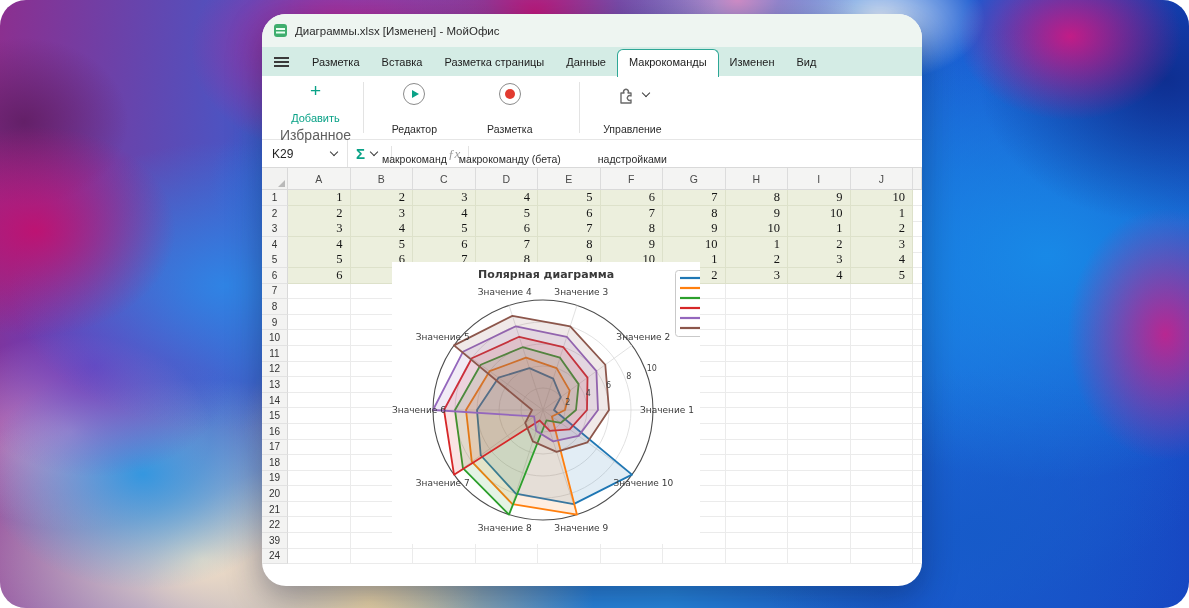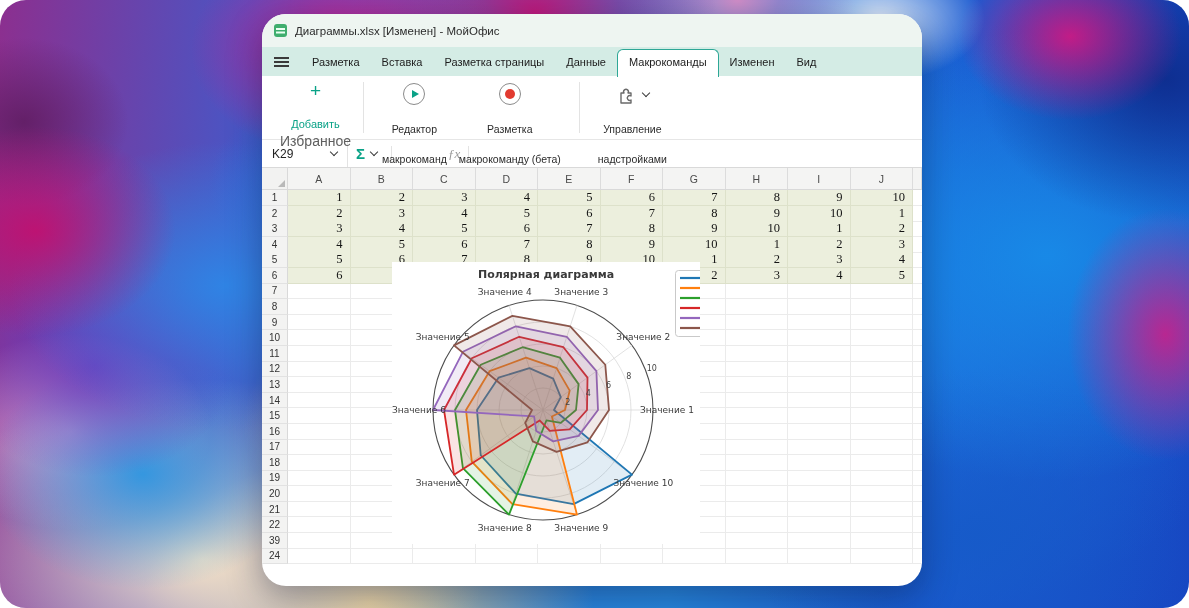--- a/index.html
+++ b/index.html
@@ -45,21 +45,21 @@
   .tab{font-size:11px;color:#1c1c1c;padding:7px 11px 8px;cursor:default;white-space:nowrap;}
   .tab.active{background:#fff;border:1px solid #2ea796;border-bottom:none;border-radius:6px 6px 0 0;
               padding:6px 11px 9px;margin-bottom:-1px;position:relative;z-index:2;}
   .toolbar{height:64px;background:#fff;display:flex;align-items:stretch;padding:4px 8px 2px;border-bottom:1px solid #e6e6e6;}
   .tgroup{position:relative;display:flex;align-items:flex-start;padding:0 10px;}
   .tsep{width:1px;background:#e3e3e3;margin:2px 2px 4px;}
   .tbtn{display:flex;flex-direction:column;align-items:center;gap:17px;padding:2px 6px;color:#2b2b2b;}
   .tbtn .cap{font-size:10.5px;line-height:1.2;text-align:center;white-space:nowrap;}
   .fav{display:flex;flex-direction:column;align-items:center;justify-content:flex-start;position:relative;padding:2px 10px 0;}
   .plus{font-size:19px;line-height:18px;color:#0aa287;font-weight:400;}
-  .fav .addcap{font-size:11px;color:#0aa287;margin-top:18px;}
+  .fav .addcap{font-size:11px;color:#0aa287;margin-top:12px;}
   .fav .grpcap{font-size:14px;color:#5f5f5f;margin-top:3px;}
   .icirc{width:22px;height:22px;border:1.5px solid #8b8b8b;border-radius:50%;display:flex;align-items:center;justify-content:center;}
   .playtri{width:0;height:0;border-left:7px solid #0aa287;border-top:4.5px solid transparent;border-bottom:4.5px solid transparent;margin-left:2px;}
   .reddot{width:10px;height:10px;border-radius:50%;background:#e23b30;}
   .iconrow{display:flex;align-items:center;gap:5px;height:24px;}
   .chev{width:6px;height:6px;border-right:1.6px solid #3c3c3c;border-bottom:1.6px solid #3c3c3c;transform:rotate(45deg);margin-top:-3px;}
   .formularow{height:28px;display:flex;align-items:center;border-bottom:1px solid #d9d9d9;background:#fff;}
   .namebox{width:86px;height:100%;display:flex;align-items:center;justify-content:space-between;padding:0 10px 0 10px;border-right:1px solid #e3e3e3;}
   .namebox .ref{font-size:12px;color:#222;}
   .sumwrap{display:flex;align-items:center;gap:6px;padding:0 8px;}

